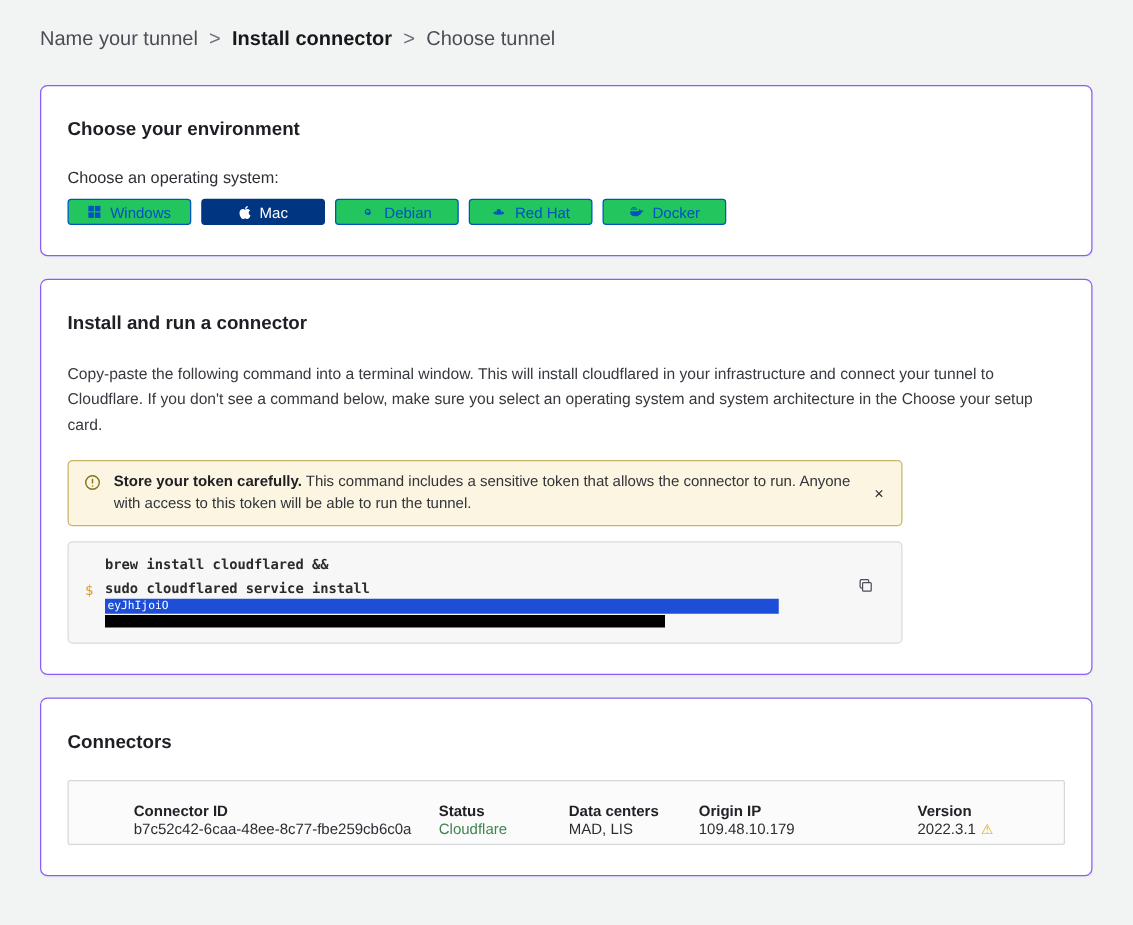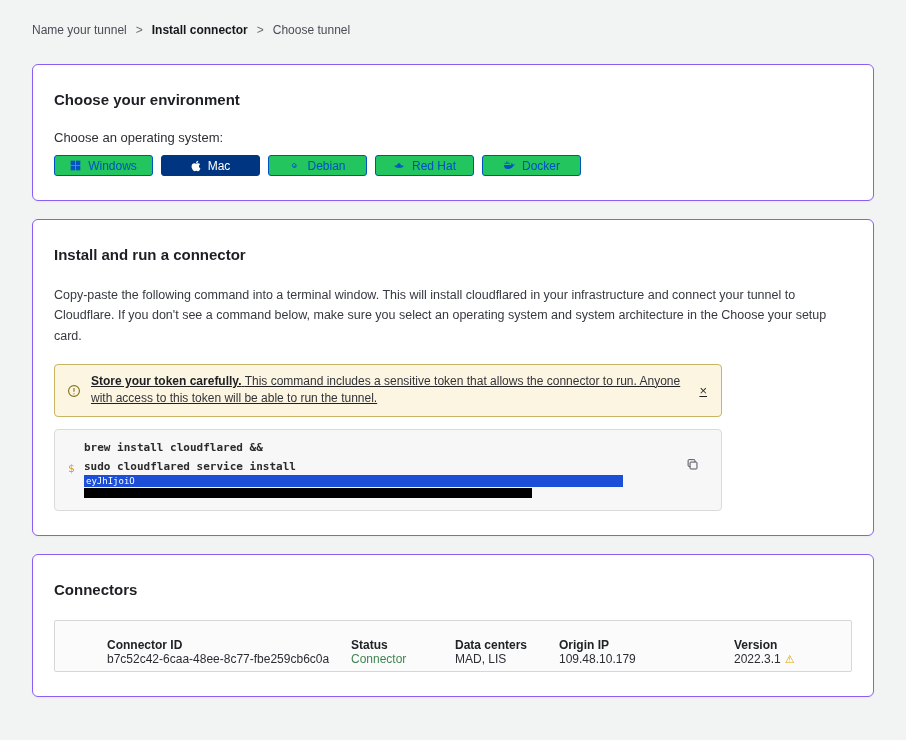--- a/index.html
+++ b/index.html
@@ -9,21 +9,21 @@
     background:#f2f3f3;
     font-family:"Liberation Sans", sans-serif;
     color:#222;
   }
   .page { padding:0 32px; }
 
   
   .breadcrumb {
     padding-top:23px; margin-bottom:27px;
     display:flex; align-items:center; gap:9px;
-    font-size:12px; color:#4a4d55;
+    font-size:16px; color:#4a4d55;
   }
   .crumb { cursor:pointer; }
   .crumb.active { font-weight:700; color:#17181c; }
   .sep { color:#6b6e76; }
 
   
   .card {
     background:#fff; border:1px solid #8b5cf6; border-radius:6px;
     padding:26px 21px 24px; margin-bottom:18px;
     box-shadow:0 1px 2px rgba(0,0,0,.03);
@@ -45,23 +45,23 @@
   .os-btn.selected { background:#003681; border-color:#003681; color:#fff; }
   .os-icon { display:inline-flex; align-items:center; }
   .os-icon svg { display:block; }
 
   
   .desc {
     margin:0 0 18px; font-size:12.5px; line-height:1.62; color:#36393f;
     max-width:796px;
   }
   .warning-banner {
-    width:668px; display:flex; align-items:center; gap:10px;
+    width:668px; display:flex; align-items:flex-start; gap:10px;
     background:#fcf5e2; border:1px solid #c9b464; border-radius:4px;
-    padding:8px 10px 8px 12px; margin-bottom:12px;text-decoration:underline;
+    padding:8px 10px 8px 12px; margin-bottom:12px;
   }
   .warn-icon { margin-top:2px; display:inline-flex; }
   .warn-text { margin:0; flex:1; font-size:12px; line-height:1.45; color:#32343a; }
   .warn-text strong { color:#1d1f24; }
   .warn-close {
     align-self:center; background:none; border:0; cursor:pointer;
     font-size:13px; line-height:1; color:#2c2e33; padding:2px 4px;
   }
 
   .code-block {
@@ -208,20 +208,20 @@
   <section class="card">
     <h2>Connectors</h2>
     <div class="conn-table">
       <span class="t-h">Connector ID</span>
       <span class="t-h">Status</span>
       <span class="t-h">Data centers</span>
       <span class="t-h">Origin IP</span>
       <span class="t-h">Version</span>
 
       <span class="t-c">b7c52c42-6caa-48ee-8c77-fbe259cb6c0a</span>
-      <span class="t-c status-connected">Connector</span>
+      <span class="t-c status-connected">Cloudflare</span>
       <span class="t-c">MAD, LIS</span>
       <span class="t-c">109.48.10.179</span>
       <span class="t-c"><span>2022.3.1</span><span class="warn-tri">⚠</span></span>
     </div>
   </section>
 
 </div>
 
 </body></html>

